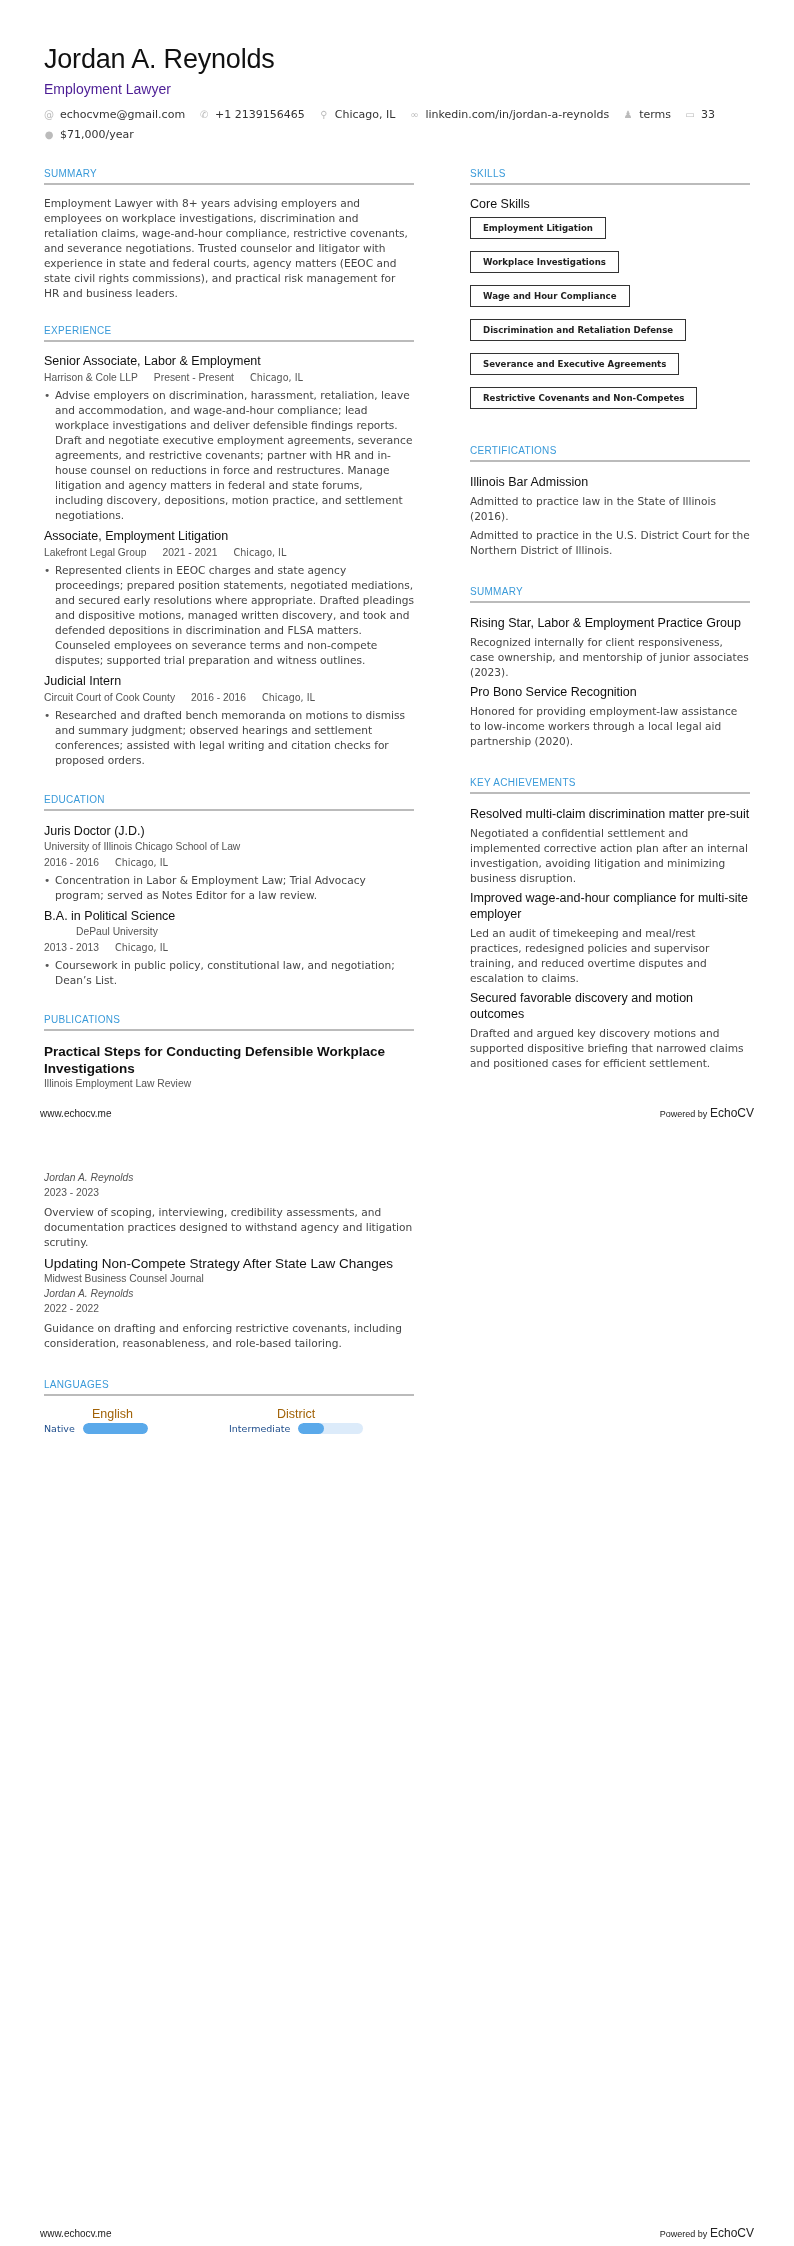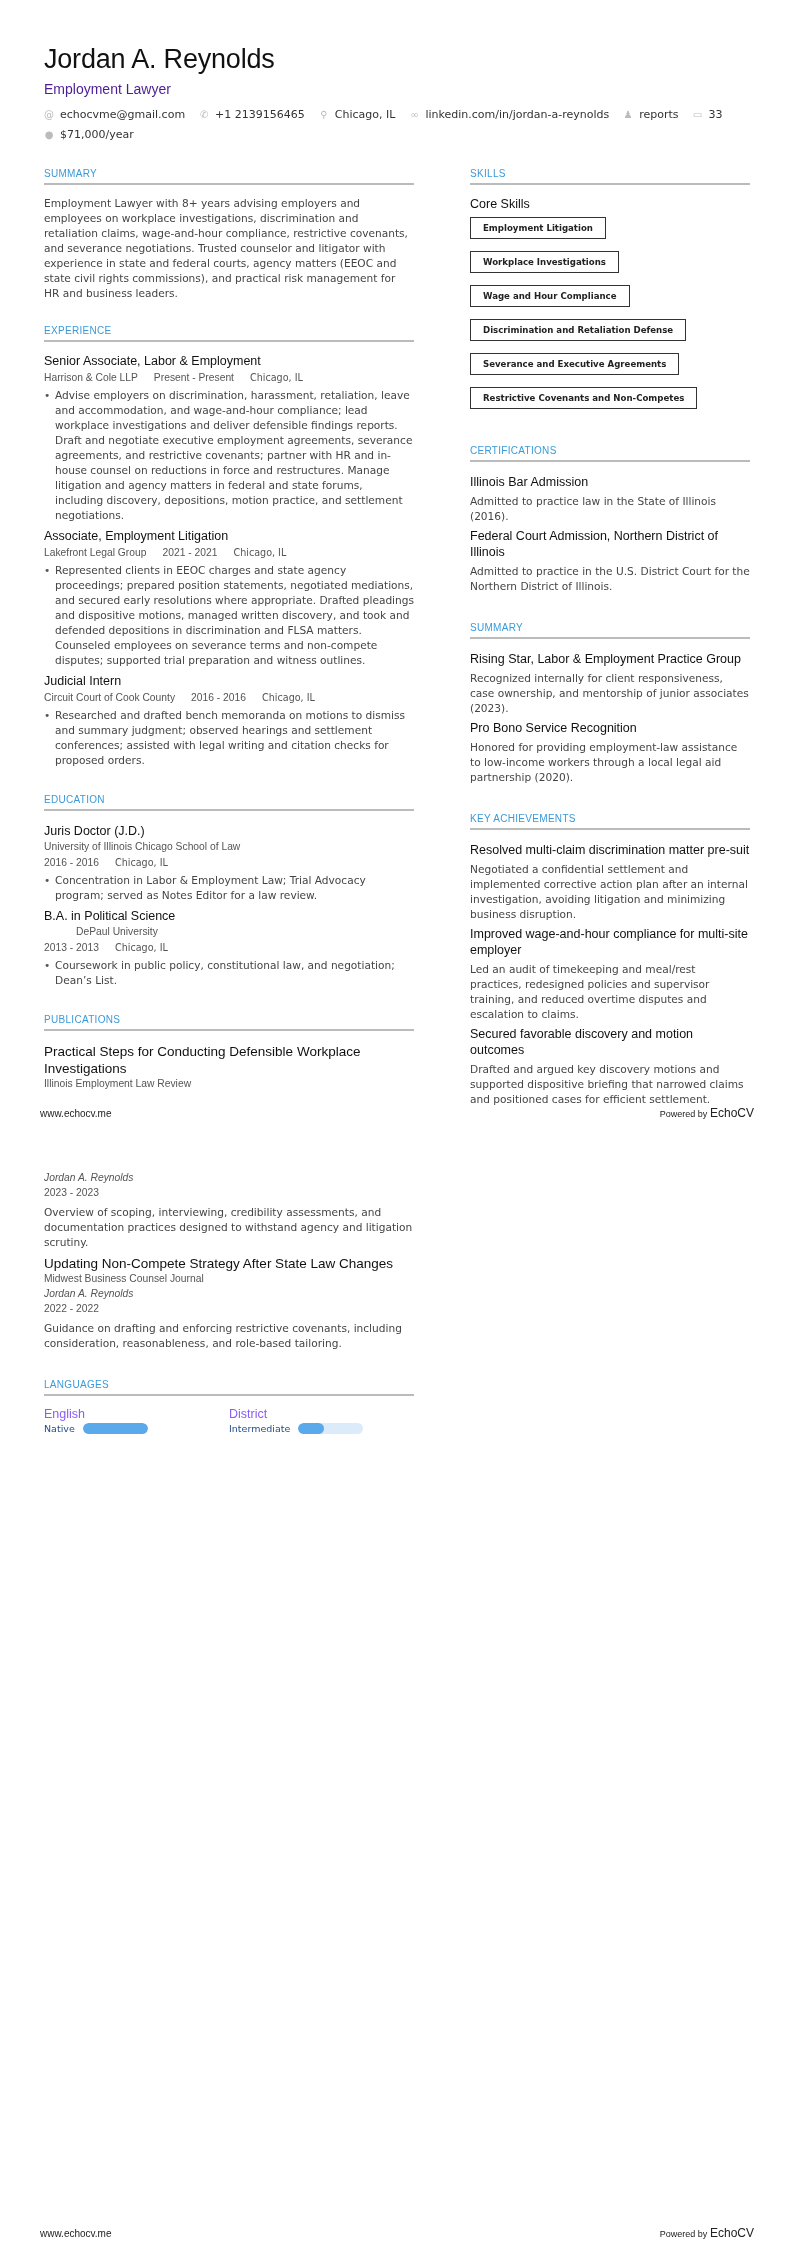--- a/index.html
+++ b/index.html
@@ -22,21 +22,21 @@
   .bullet .dot { width: 11px; flex: none; color: #555; }
   .skills-sub { font-family: "Liberation Sans", sans-serif; font-size: 12.5px; color: #111; margin-top: 12px; }
   .chips { display: flex; flex-wrap: wrap; gap: 12px 8px; margin-top: 6px; }
   .chip { border: 1px solid #333; font-size: 8.6px; font-weight: bold; color: #222; padding: 4px 12px; line-height: 12px; }
   .footer { position: absolute; left: 40px; right: 40px; display: flex; justify-content: space-between; align-items: center; font-family: "Liberation Sans", sans-serif; font-size: 10px; color: #222; }
   .footer .brand { font-size: 12px; color: #222; }
   .footer .pw { font-size: 9px; }
   .italic { font-family: "Liberation Sans", sans-serif; font-style: italic; font-size: 10.3px; color: #555; line-height: 15px; }
   .lang-row { display: flex; margin-top: 10px; }
   .lang { width: 190px; }
-  .lang-name { font-family: "Liberation Sans", sans-serif; font-size: 12.5px; color: #8b5cf6; line-height: 16px; }
+  .lang-name { font-family: "Liberation Sans", sans-serif; font-size: 12.5px; color: #a16207; line-height: 16px; margin-left: 48px; }
   .lang-lvl { display: flex; align-items: center; font-size: 9.5px; color: #1f4e8c; margin-top: 1px; }
   .bar { width: 65px; height: 11px; border-radius: 6px; background: #dcebfa; margin-left: 8px; position: relative; overflow: hidden; }
   .bar-fill { position: absolute; left: 0; top: 0; bottom: 0; background: #5aa9ea; border-radius: 6px; }
 </style>
 </head>
 <body>
 
 <div class="header">
   <h1 class="name">Jordan A. Reynolds</h1>
   <div class="title">Employment Lawyer</div>
@@ -52,21 +52,21 @@
     <span class="contact">
         <span class="ic">⚲</span>
         <span>Chicago, IL</span>
       </span>
     <span class="contact">
         <span class="ic">∞</span>
         <span>linkedin.com/in/jordan-a-reynolds</span>
       </span>
     <span class="contact">
         <span class="ic">♟</span>
-        <span>reports</span>
+        <span>terms</span>
       </span>
     <span class="contact">
         <span class="ic">▭</span>
         <span>33</span>
       </span>
     <span class="contact" style="width:100%">
         <span class="ic">●</span>
         <span>$71,000/year</span>
       </span>
   </div>
@@ -147,21 +147,21 @@
       <div class="bullet" style="margin-top:3px;">
           <span class="dot">•</span>
           <span>Coursework in public policy, constitutional law, and negotiation; Dean’s List.</span>
         </div>
     </div>
   </section>
 
   <section class="sec" style="margin-top:26px;">
     <div class="sec-title">PUBLICATIONS</div>
     <div style="margin-top:12px;">
-      <div class="item-title" style="font-size:13.5px;line-height:17px;">Practical Steps for Conducting Defensible Workplace Investigations</div>
+      <div class="item-title" style="font-size:13.5px;line-height:17px;font-weight:bold;">Practical Steps for Conducting Defensible Workplace Investigations</div>
       <div class="meta">Illinois Employment Law Review</div>
     </div>
   </section>
 </div>
 
 <div class="col-right" style="top:168px;">
   <section class="sec">
     <div class="sec-title">SKILLS</div>
     <div class="skills-sub">Core Skills</div>
     <div class="chips">
@@ -174,21 +174,20 @@
     </div>
   </section>
 
   <section class="sec" style="margin-top:36px;">
     <div class="sec-title">CERTIFICATIONS</div>
     <div style="margin-top:12px;">
       <div class="item-title">Illinois Bar Admission</div>
       <p class="body-text" style="margin-top:4px;">Admitted to practice law in the State of Illinois (2016).</p>
     </div>
     <div style="margin-top:4px;">
-      <div class="item-title">Federal Court Admission, Northern District of Illinois</div>
       <p class="body-text" style="margin-top:4px;">Admitted to practice in the U.S. District Court for the Northern District of Illinois.</p>
     </div>
   </section>
 
   <section class="sec" style="margin-top:28px;">
     <div class="sec-title">SUMMARY</div>
     <div style="margin-top:12px;">
       <div class="item-title">Rising Star, Labor &amp; Employment Practice Group</div>
       <p class="body-text" style="margin-top:4px;">Recognized internally for client responsiveness, case ownership, and mentorship of junior associates (2023).</p>
     </div>

